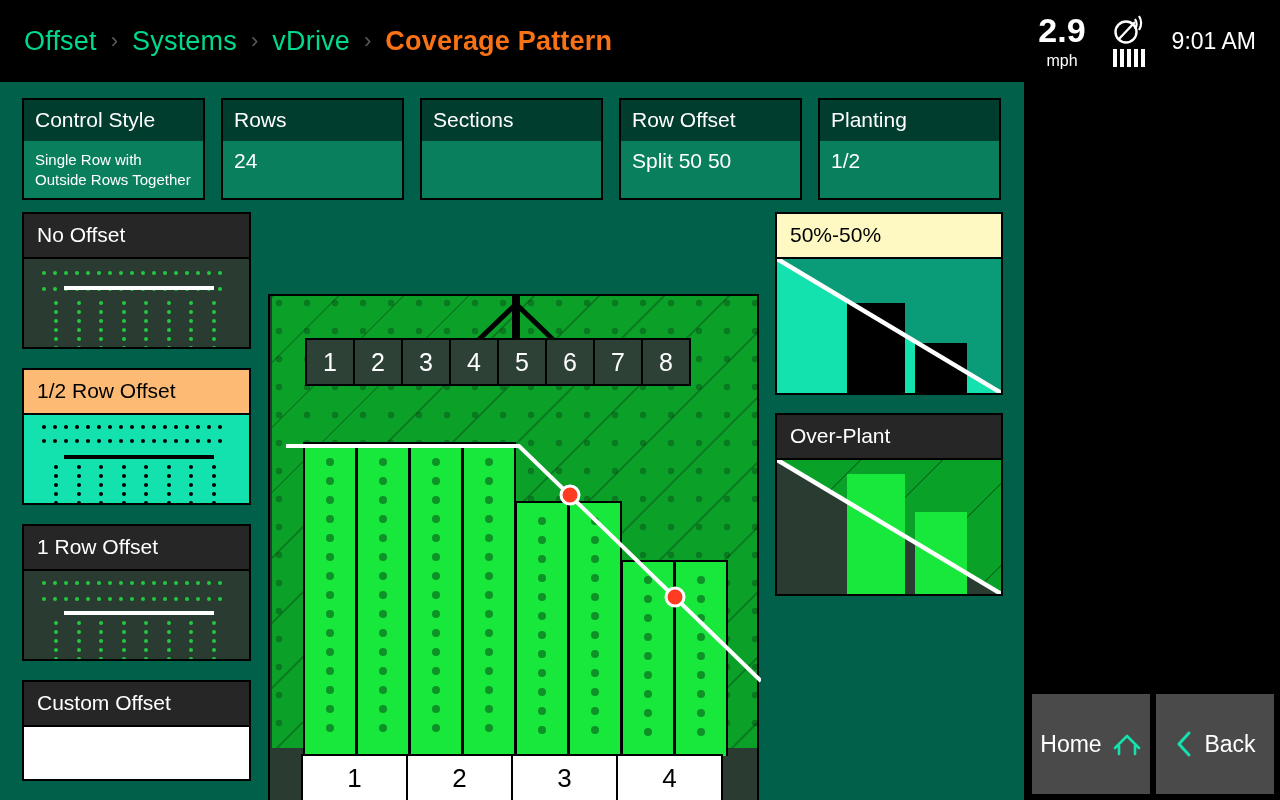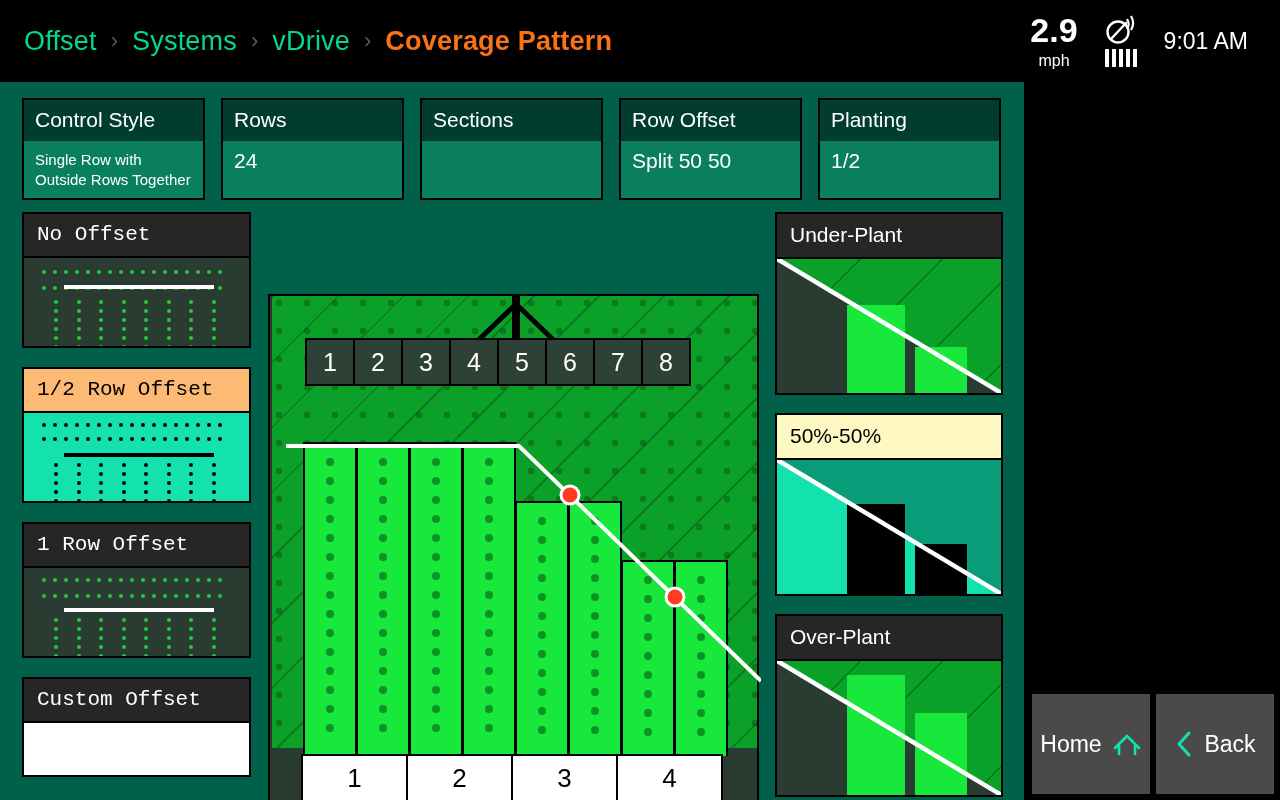--- a/index.html
+++ b/index.html
@@ -18,21 +18,21 @@
   }
   .breadcrumb {
     position: absolute; left: 24px; top: 0; height: 82px;
     display: flex; align-items: center; gap: 14px;
   }
   .crumb { font-size: 27px; color: #00D98B; letter-spacing: .2px; }
   .crumb.current { color: #f97316; font-weight: bold; }
   .crumb-sep { font-size: 22px; color: #5a5a5a; }
 
   .status {
-    position: absolute; right: 32px; top: 0; height: 82px;
+    position: absolute; right: 24px; top: 0; height: 82px;
     display: flex; align-items: center; gap: 26px;
   }
   .speed { text-align: center; line-height: 1; }
   .speed-val { font-size: 34px; font-weight: bold; color: #FFFFFF; }
   .speed-unit { font-size: 16px; color: #FFFFFF; margin-top: 6px; }
   .gps { display: flex; flex-direction: column; align-items: center; gap: 4px; }
   .bars { display: flex; gap: 3px; align-items: flex-end; }
   .bars i { display: block; width: 4px; height: 18px; background: #FFFFFF; }
   .clock { font-size: 23px; color: #FFFFFF; }
 
@@ -52,21 +52,21 @@
     background: #003D2E; color: #FFFFFF; font-size: 21px;
     padding: 8px 11px 9px 11px;
   }
   .scard-val {
     color: #FFFFFF; font-size: 21px; padding: 8px 11px 9px 11px; flex: 1;
   }
   .scard-val.small { font-size: 15px; line-height: 1.3; padding-top: 9px; }
 
   
   .offsets { position: absolute; left: 22px; top: 130px; width: 229px; }
-  .ocard { border: 2px solid #000; margin-bottom: 19px; font-family: Liberation Mono, monospace; }
+  .ocard { border: 2px solid #000; margin-bottom: 19px; }
   .ocard-head {
     background: #262626; color: #FFFFFF; font-size: 21px;
     padding: 9px 13px 10px 13px; border-bottom: 2px solid #000;
   }
   .ocard-body { background: #2A3B31; height: 88px; position: relative; overflow: hidden; }
   .ocard.selected .ocard-head { background: #fdba74; color: #000000; }
   .ocard.selected .ocard-body { background: #14E2AE; }
   .ocard.blank .ocard-body { background: #FFFFFF; height: 52px; }
 
   .seedfig { position: absolute; inset: 0; }
@@ -632,31 +632,20 @@
       <div class="axis" id="axisboxes">
           <div class="abox">1</div>
           <div class="abox">2</div>
           <div class="abox">3</div>
           <div class="abox">4</div>
         </div>
 
     </div>
 
     <div class="rights" id="rights">
-        <div class="rcard">
-          <div class="rcard-head">Under-Plant</div>
-          <div class="rcard-body">
-            <div class="rfield"></div>
-            <div class="rblock" style="left: 70px; width: 58px; height: 88px;"></div>
-            <div class="rblock" style="left: 138px; width: 52px; height: 46px;"></div>
-            <svg class="rdiag" viewBox="0 0 224 134" preserveAspectRatio="none">
-              <line x1="0" y1="0" x2="224" y2="134" stroke="#FFFFFF" stroke-width="4"></line>
-            </svg>
-          </div>
-        </div>
         <div class="rcard selected">
           <div class="rcard-head">50%-50%</div>
           <div class="rcard-body">
             <div class="rfield"></div>
             <div class="rblock" style="left: 70px; width: 58px; height: 90px;"></div>
             <div class="rblock" style="left: 138px; width: 52px; height: 50px;"></div>
             <svg class="rdiag" viewBox="0 0 224 134" preserveAspectRatio="none">
               <line x1="0" y1="0" x2="224" y2="134" stroke="#FFFFFF" stroke-width="4"></line>
             </svg>
           </div>

